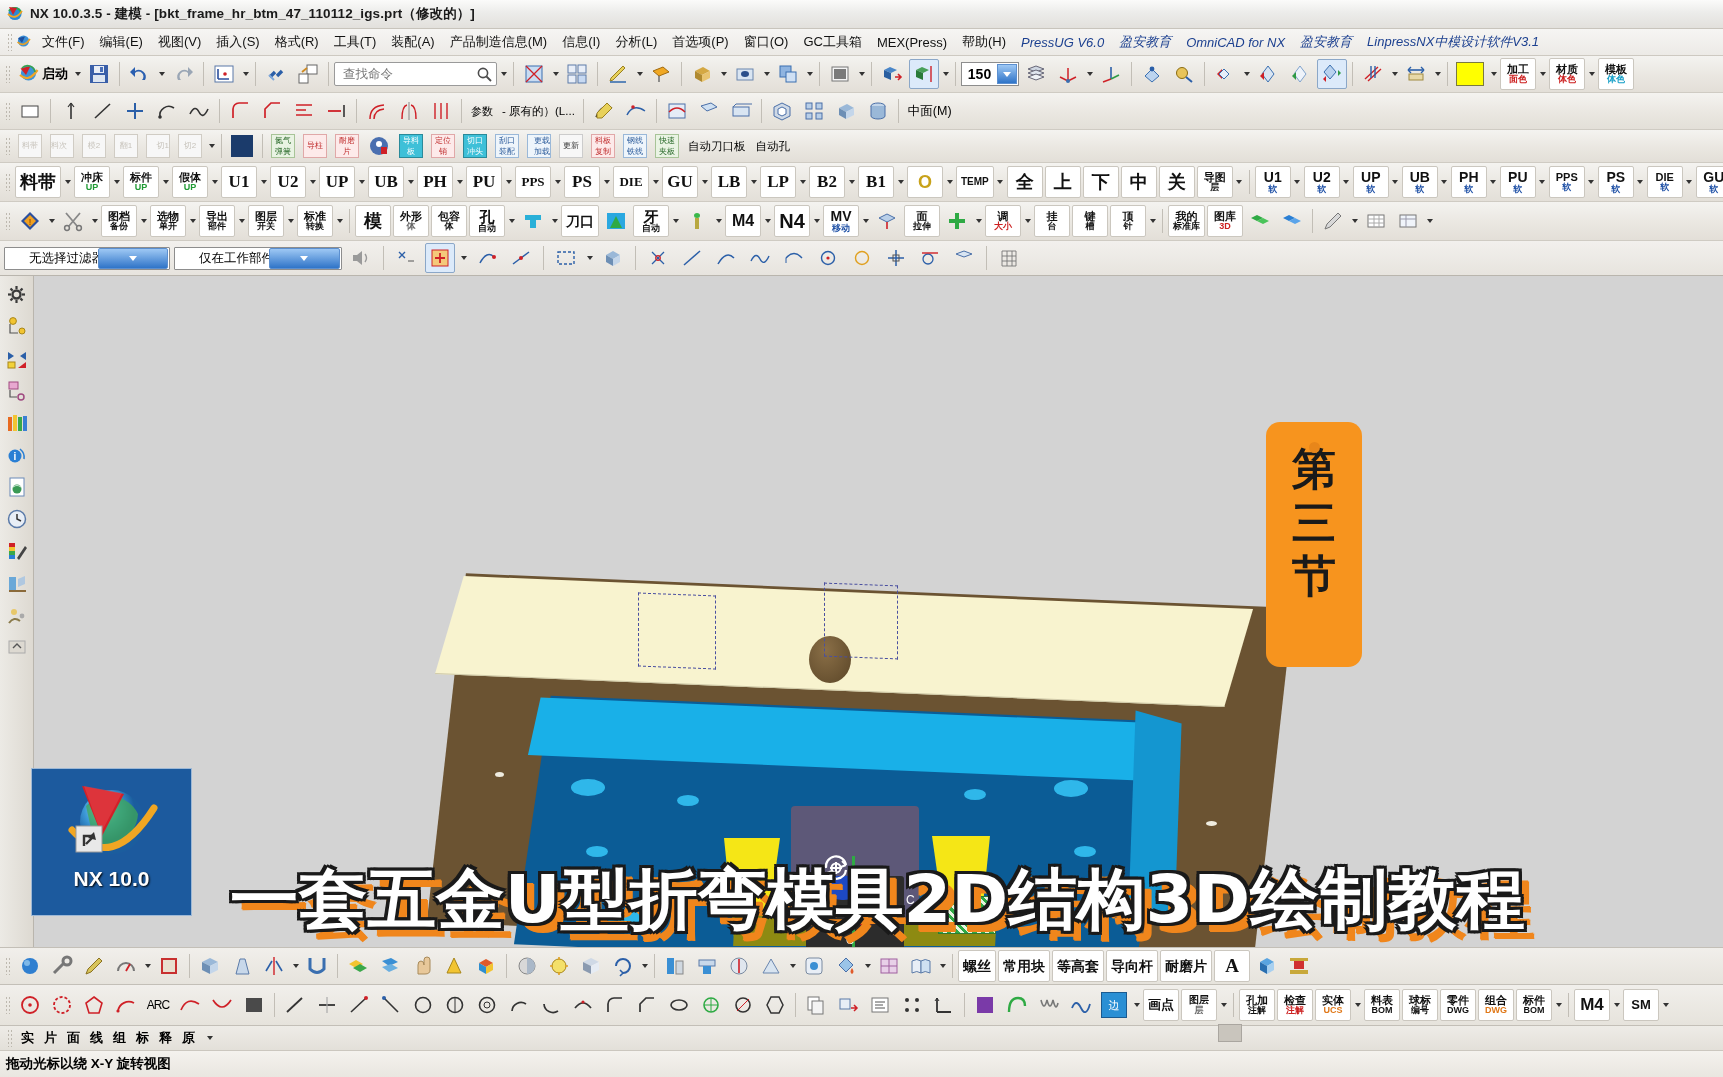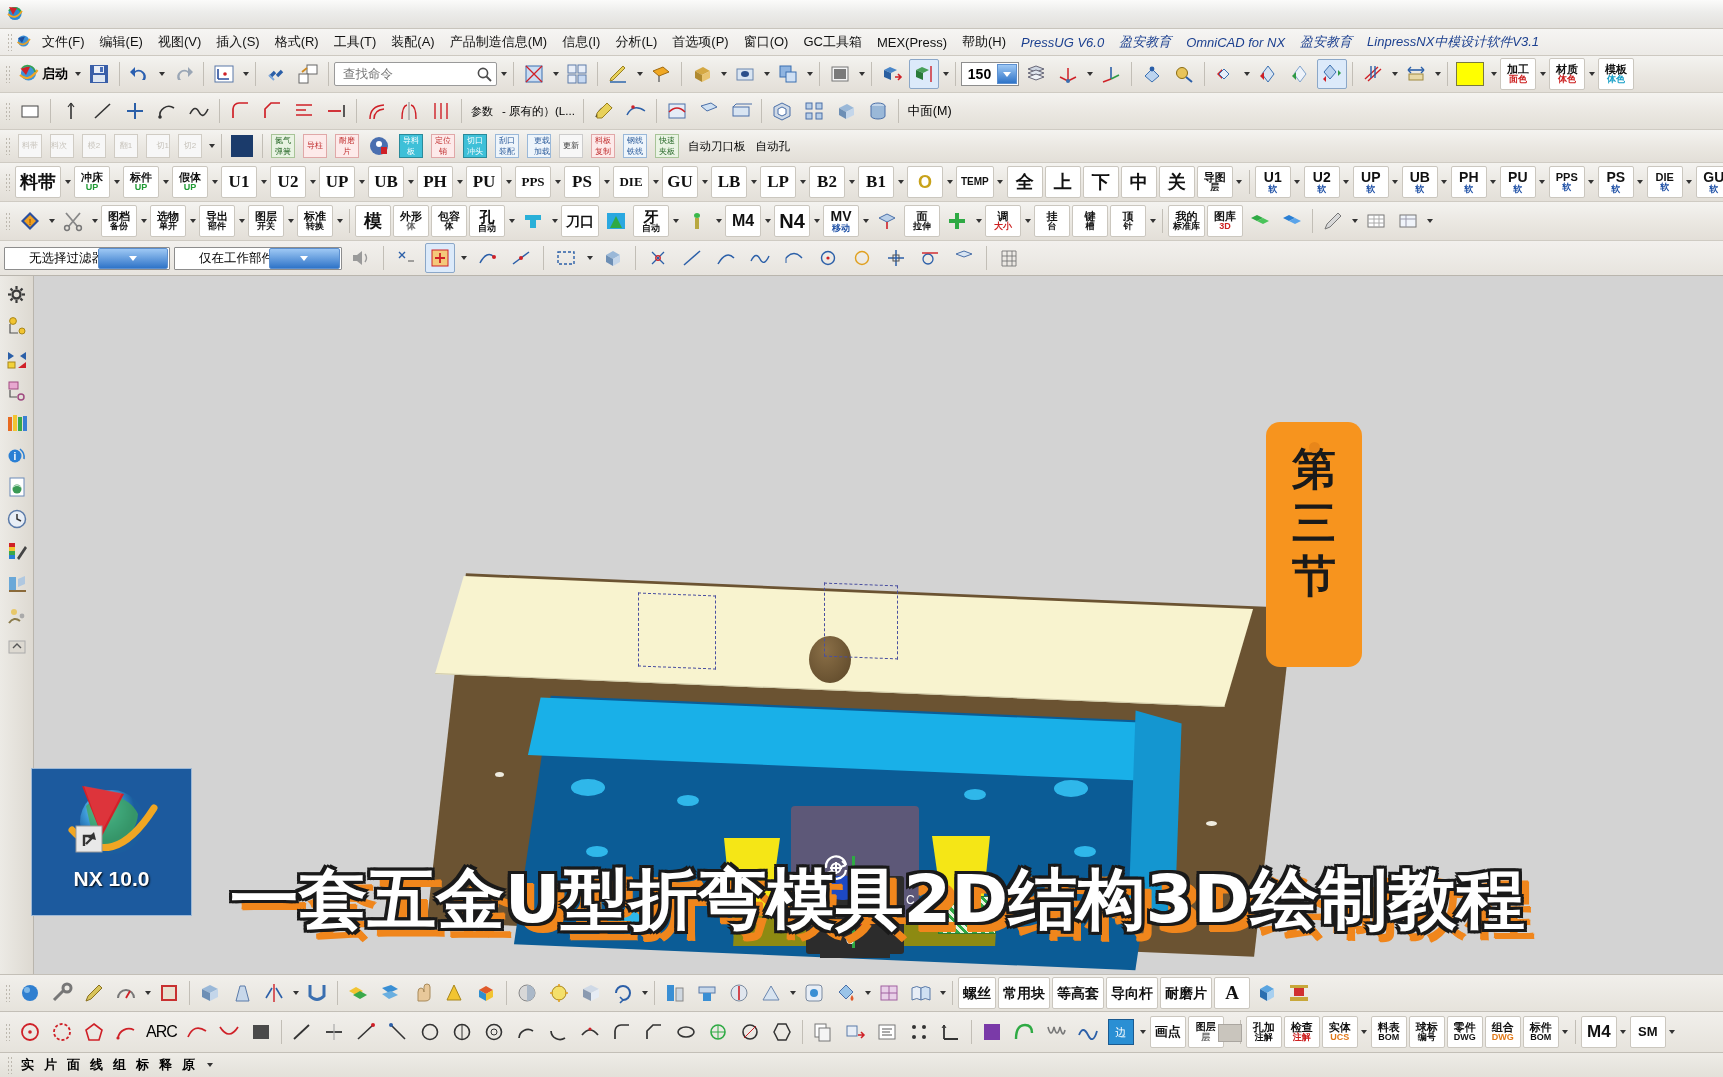--- a/index.html
+++ b/index.html
@@ -141,20 +141,21 @@
 
   <div class="titlebar">
     <span>
       <svg width="17" height="17" viewBox="0 0 17 17">
         <circle cx="9" cy="9.5" r="6.6" fill="#2a8ad4"></circle>
         <path d="M3 7 A6.6 6.6 0 0 1 15 9" fill="none" stroke="#2fa84f" stroke-width="2"></path>
         <path d="M3 3 L11 4 L7 11 Z" fill="#d0202a"></path>
         <path d="M2 10 Q9 17 16 7" fill="none" stroke="#f0a623" stroke-width="1.8"></path>
       </svg>
     </span>
+    <span class="tb-text">NX 10.0.3.5 - 建模 - [bkt_frame_hr_btm_47_110112_igs.prt（修改的）]</span>
   </div>
 
   <div class="menubar">
     <span class="grip"></span>
     <span style="margin-right:3px">
       <svg width="15" height="15" viewBox="0 0 15 15">
         <circle cx="7.5" cy="8" r="5.6" fill="#3b8fd6"></circle>
         <path d="M2 5 L9 3.4 L6 10 Z" fill="#1e4f9e"></path>
         <path d="M1.5 9 Q7.5 15 14 6" fill="none" stroke="#e8a227" stroke-width="1.6"></path>
       </svg>
@@ -1489,21 +1490,21 @@
           <path d="M11 3 L19 9 L16 19 L6 19 L3 9 Z" fill="none" stroke="#cf2027" stroke-width="1.6"></path>
         </svg>
       </div>
     <div class="btn">
         <svg class="ic" viewBox="0 0 22 22">
           <path d="M3 17 A11 11 0 0 1 19 9" fill="none" stroke="#cf2027" stroke-width="1.8"></path>
           <circle cx="3" cy="17" r="1.6" fill="#cf2027"></circle>
         </svg>
       </div>
     <div class="btn">
-        <span style="font-size:16px;letter-spacing:-1px">ARC</span>
+        <span style="font-size:12px;letter-spacing:-1px">ARC</span>
       </div>
     <div class="btn">
         <svg class="ic" viewBox="0 0 22 22">
           <path d="M2 16 Q8 2 20 10" fill="none" stroke="#cf2027" stroke-width="1.7"></path>
         </svg>
       </div>
     <div class="btn">
         <svg class="ic" viewBox="0 0 22 22">
           <path d="M2 6 Q11 20 20 6" fill="none" stroke="#cf2027" stroke-width="1.7"></path>
         </svg>
@@ -1720,20 +1721,23 @@
     <span class="s">片</span>
     <span class="s">面</span>
     <span class="s">线</span>
     <span class="s">组</span>
     <span class="s">标</span>
     <span class="s">释</span>
     <span class="s">原</span>
     <span class="caret"></span>
   </div>
 
+  <div class="cuerow">
+    <span class="c">拖动光标以绕 X-Y 旋转视图</span>
+  </div>
 
   <div class="shortcut">
     <span style="position:relative;display:block">
       <svg width="96" height="86" viewBox="0 0 96 86">
         <defs>
           <radialGradient id="g1" cx="35%" cy="30%">
             <stop offset="0%" stop-color="#bfe6fb"></stop>
               <stop offset="55%" stop-color="#3d9ad8"></stop>
               <stop offset="100%" stop-color="#1b5d9e"></stop>
           </radialGradient>

